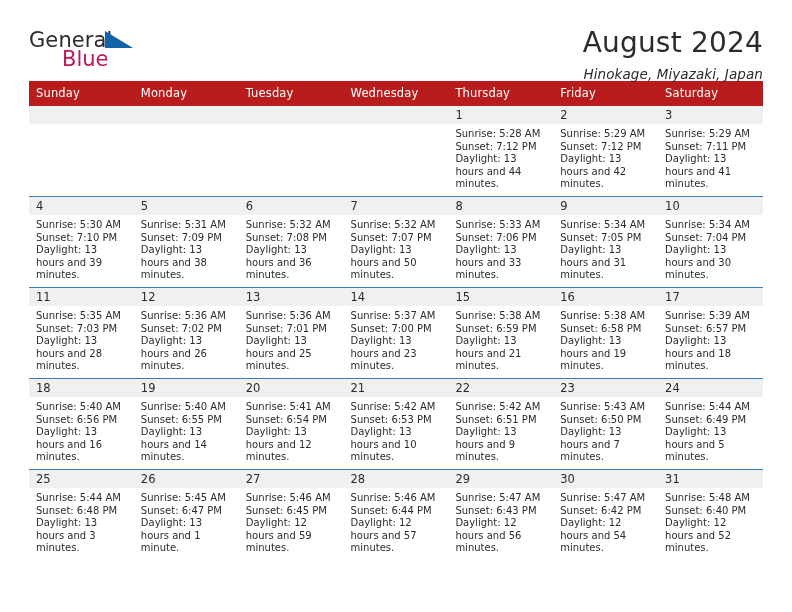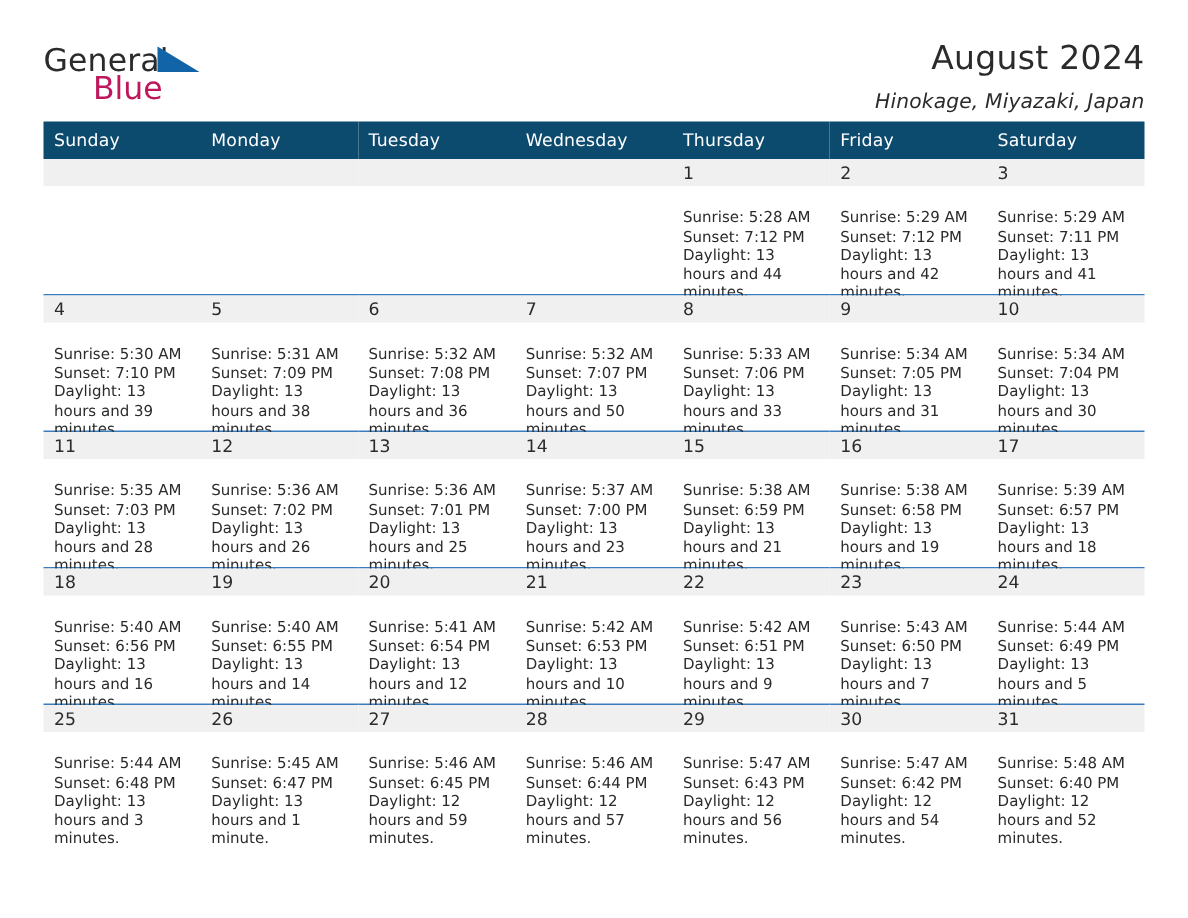--- a/index.html
+++ b/index.html
@@ -63,21 +63,21 @@
     width: 0;
     height: 0;
     border-left: 28px solid #1164a8;
     border-top: 17px solid transparent;
   }
   .titles {
     text-align: right;
     padding-top: 0px;
   }
   .cal-title {
-    font-size: 22px;
+    font-size: 28px;
     color: #2b2b2b;
     font-weight: normal;
     letter-spacing: .2px;
     line-height: 1.05;
     margin: 0;
     font-family: "DejaVu Sans", sans-serif;
   }
   .cal-sub {
     font-size: 13.5px;
     color: #2b2b2b;
@@ -90,21 +90,21 @@
   
   .calendar {
     margin-top: 9px;
     width: 734px;
     border-collapse: collapse;
     table-layout: fixed;
   }
   .calendar col { width: 14.2857%; }
 
   thead th {
-    background: #0c4a6e;
+    background: #b91c1c;
     color: #ffffff;
     font-size: 11.5px;
     font-weight: normal;
     text-align: left;
     padding: 5px 0 6px 7px;
     height: 21px;
     box-sizing: border-box;
     letter-spacing: .15px;
     font-family: "DejaVu Sans", sans-serif;
   }
@@ -134,21 +134,20 @@
     line-height: 12px;
     font-family: "DejaVu Sans", sans-serif;
   }
   .cell-empty .daynum { background: #f0f0f0; }
   .info {
     padding: 4px 6px 0 7px;
     font-size: 10px;
     line-height: 12.6px;
     color: #2b2b2b;
     font-family: "DejaVu Sans", sans-serif;
-    margin-top: 12px;
   }
   .info div { white-space: nowrap; }
   .info .wrap { white-space: normal; }
 </style>
 </head>
 <body>
 
 <div class="page">
 
   <div class="top">

